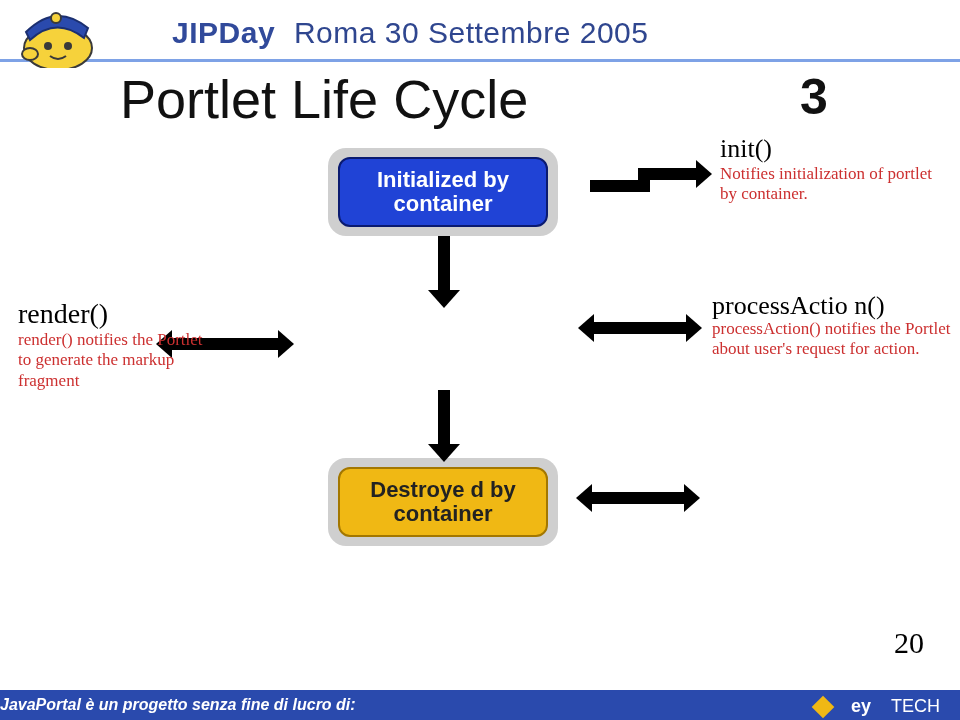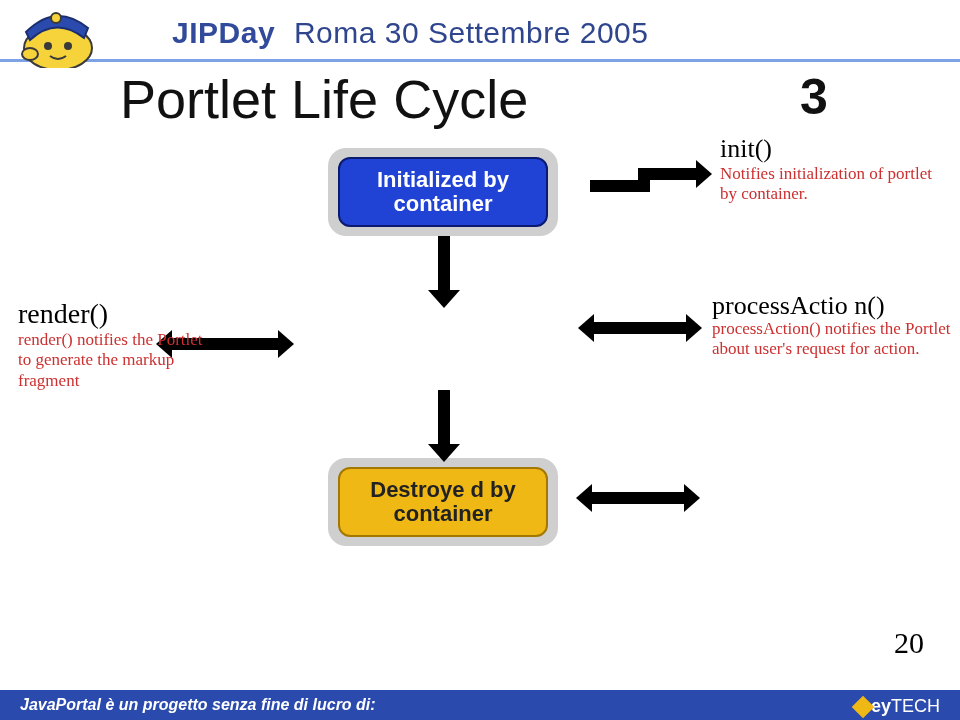--- a/index.html
+++ b/index.html
@@ -178,32 +178,32 @@
 
   
   .footer {
     position: absolute;
     left: 0; bottom: 0;
     width: 960px; height: 30px;
     background: #2a4aad;
     color: #fff;
     display: flex;
     align-items: center;
-    padding-left: 20px;
+    padding-left: 0;
     font-style: italic;
     font-size: 16px;
     font-weight: bold;
   }
   .footer .keytech {
     position: absolute;
     right: 20px;
     bottom: 3px;
     display: flex;
     align-items: center;
-    gap: 0;
+    gap: 20px;
     font-style: normal;
     font-weight: bold;
     font-size: 18px;
   }
   .keytech .diamond {
     width: 16px; height: 16px;
     background: #f0b814;
     transform: rotate(45deg);
   }
   .keytech .ey { color: #fff; }

